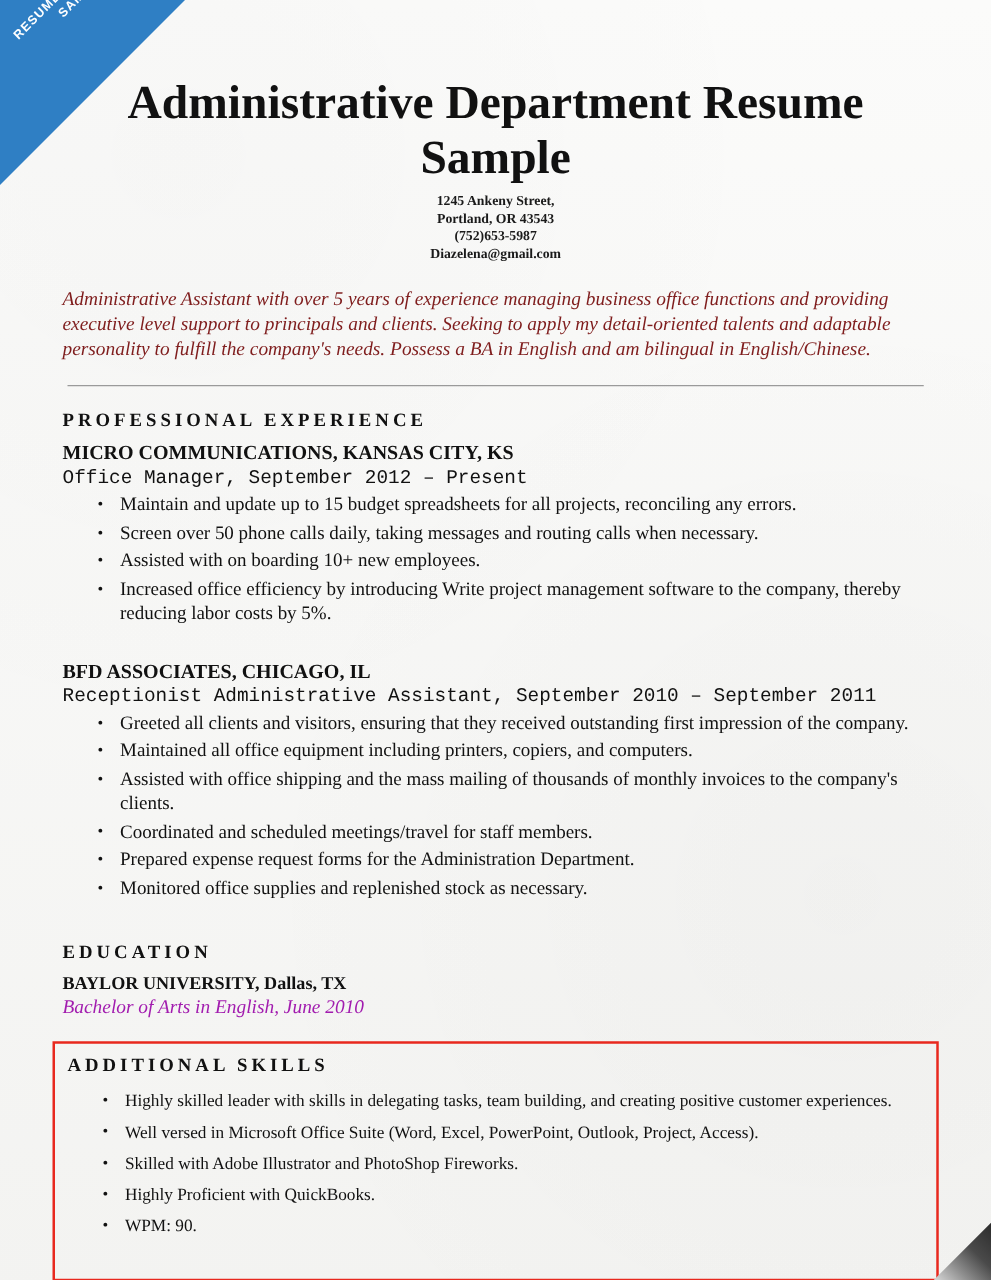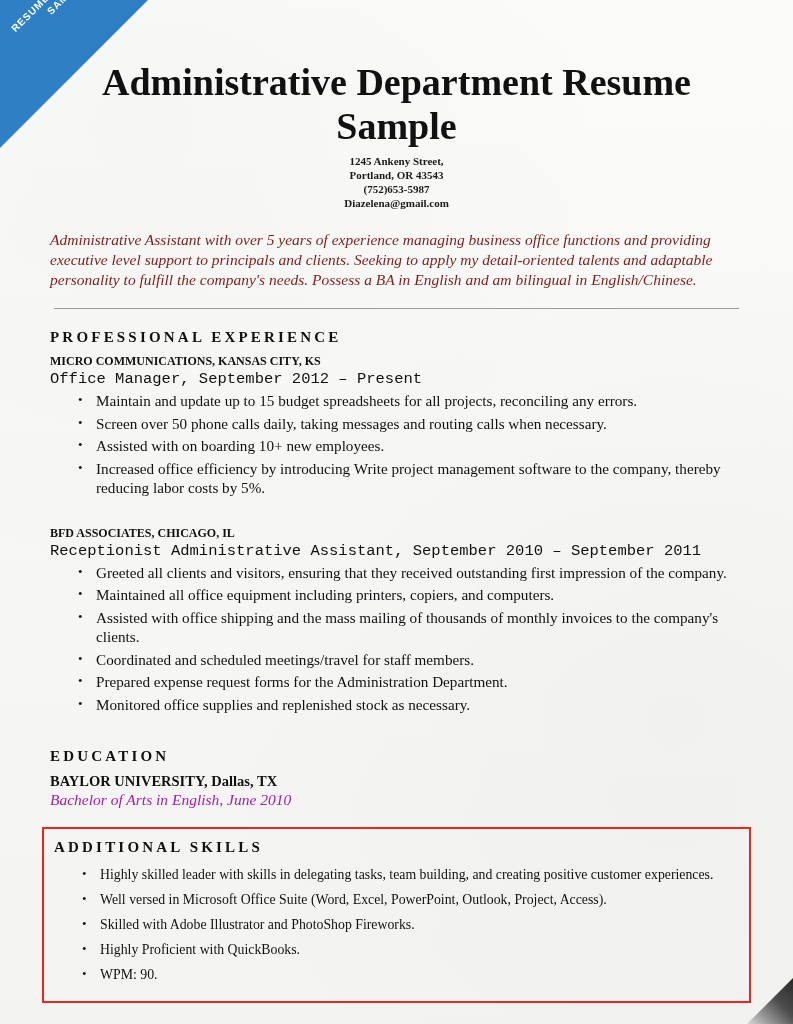--- a/index.html
+++ b/index.html
@@ -129,21 +129,21 @@
     font-size: 15px;
     letter-spacing: 3.2px;
     color: #111;
     margin: 0 0 8px 0;
   }
   .job {
     margin-bottom: 14px;
   }
   .employer {
     font-weight: bold;
-    font-size: 12px;
+    font-size: 16px;
     color: #111;
     margin: 0 0 1px 0;
   }
   .role {
     font-size: 15.5px;
     color: #111;
     margin: 0 0 3px 0;
     font-family: Liberation Mono, monospace;
   }
   ul.bullets {
@@ -179,21 +179,21 @@
     color: #a21caf;
     margin: 0;
   }
   .gap-sm { height: 14px; }
   .gap-md { height: 20px; }
 
   
   .skills-box {
     border: 2px solid #e8281e;
     margin: 18px -8px 0 -8px;
-    padding: 10px 10px 10px 10px;
+    padding: 10px 10px 26px 10px;
   }
   .skills-box .section-title {
     margin-bottom: 10px;
   }
   .skills-box ul.bullets li {
     font-size: 13.8px;
     line-height: 18px;
     margin-bottom: 7px;
   }
 </style>

